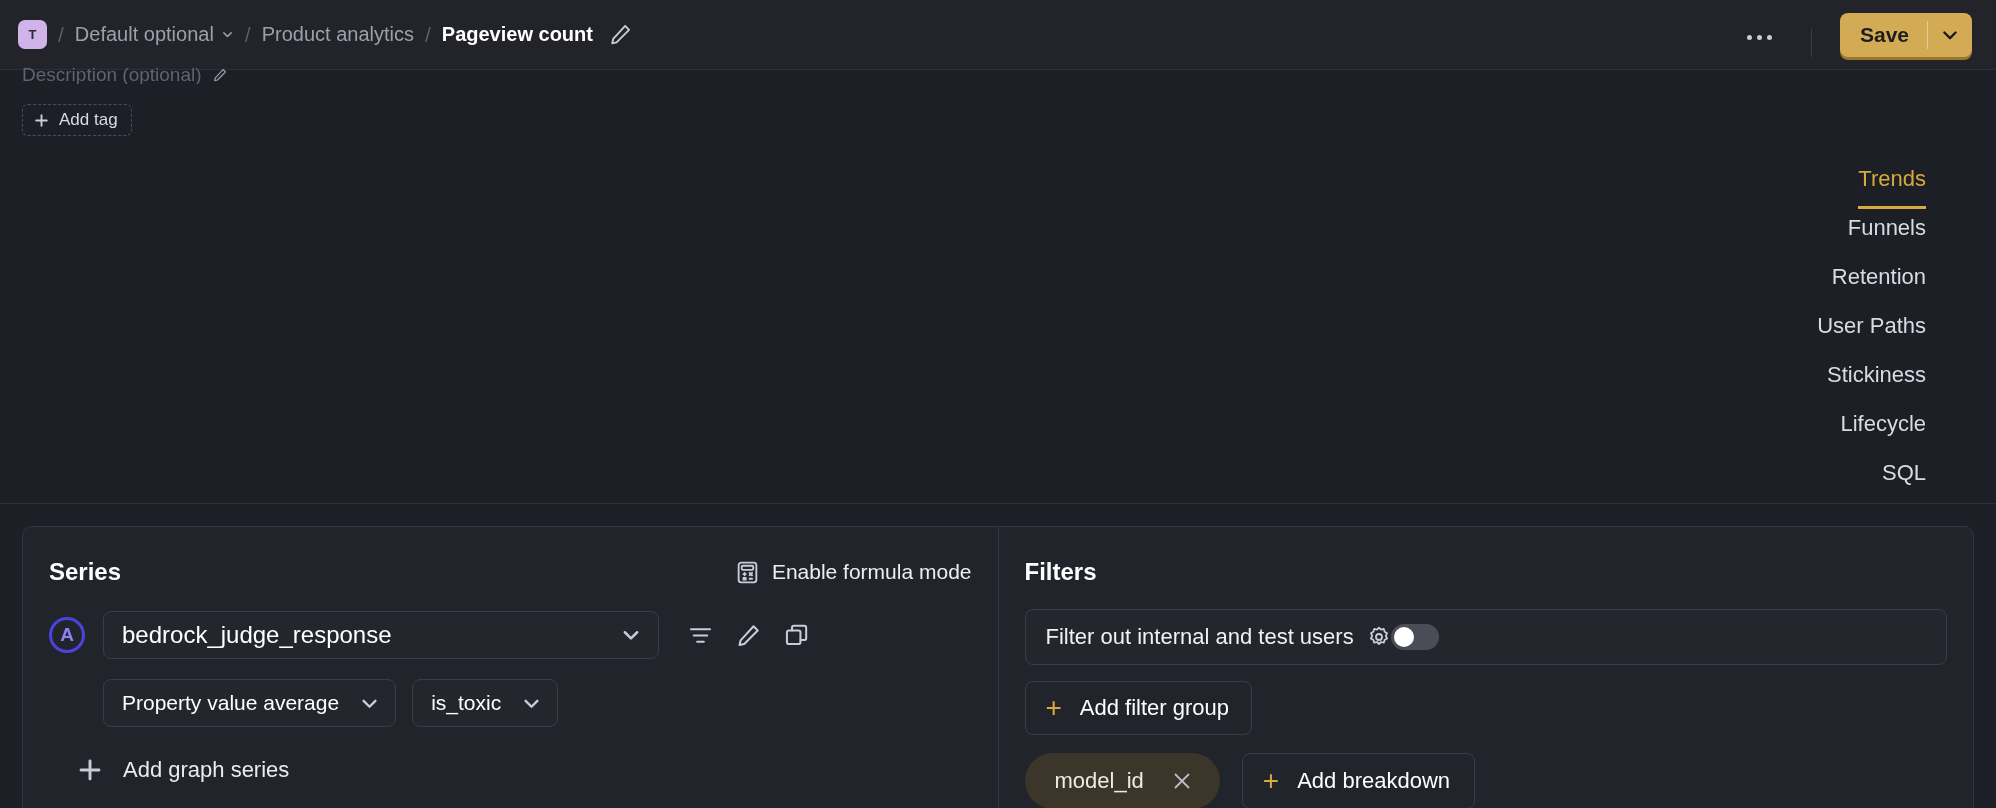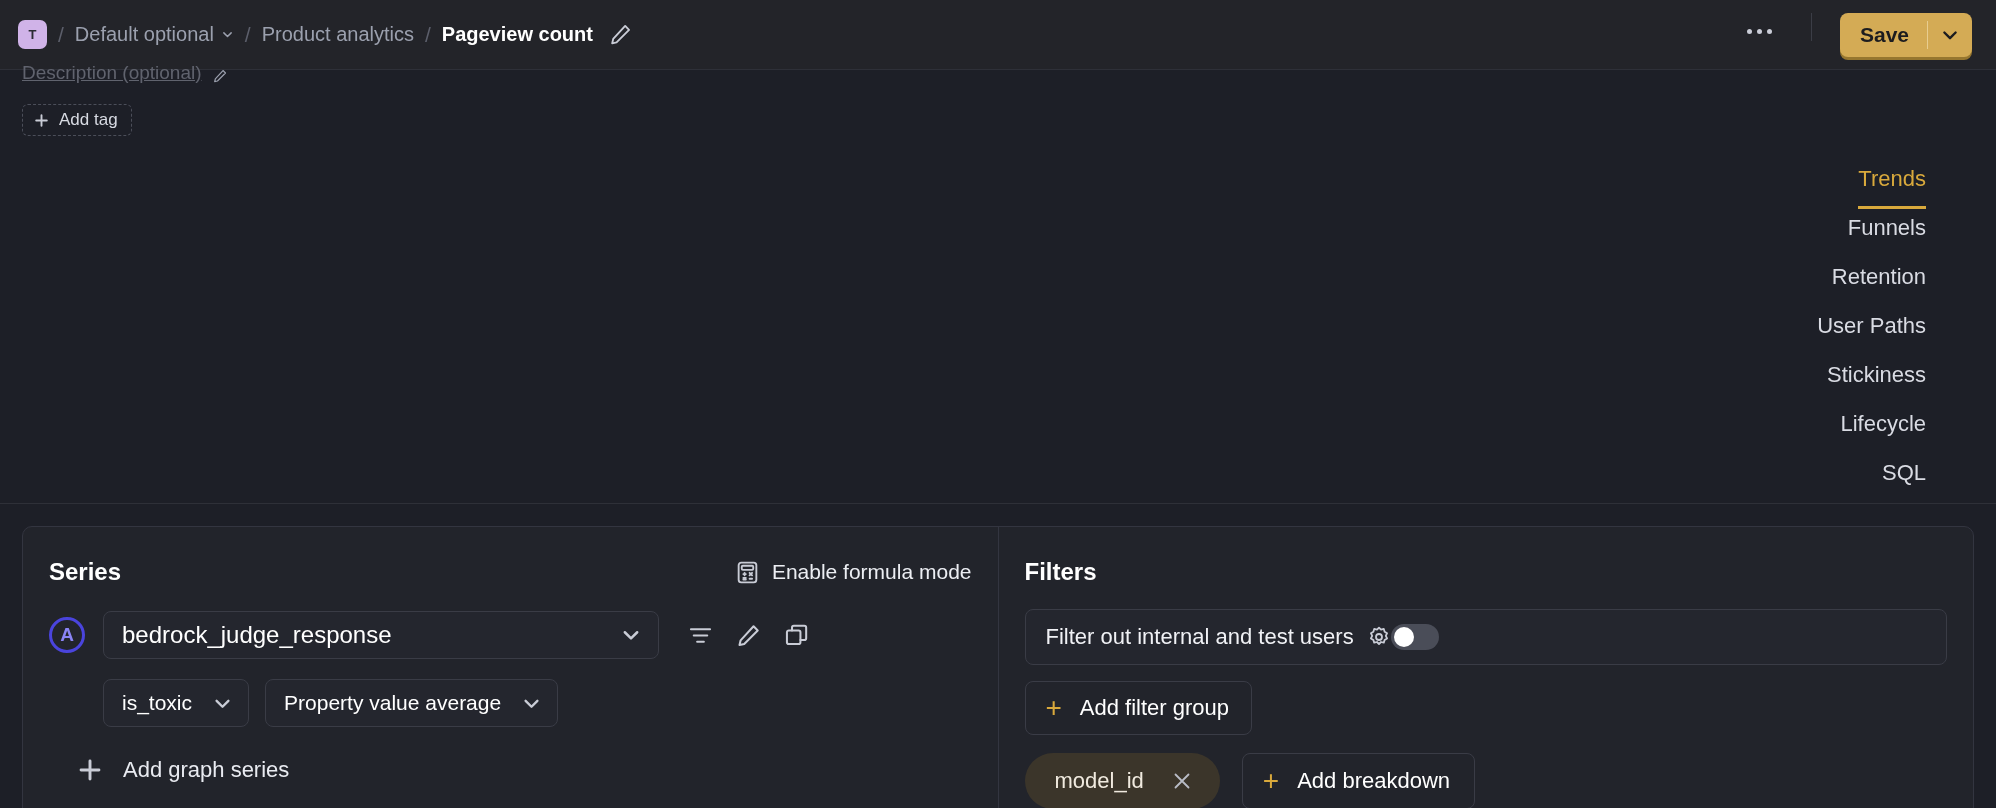--- a/index.html
+++ b/index.html
@@ -33,21 +33,21 @@
   .crumb-sep { color: #5c5f6b; font-size: 21px; margin: 0 11px; font-weight: 300; }
   .crumb {
     color: #9ba0ae; font-size: 20px; font-weight: 400;
     display: inline-flex; align-items: center; gap: 7px;
     white-space: nowrap;
   }
   .crumb.current { color: #ffffff; font-weight: 700; }
   .chev-sm { width: 13px; height: 13px; display:inline-block; }
   .pencil-crumb { margin-left: 15px; display:inline-flex; align-items:center; }
 
-  .topbar-right { display: flex; align-items: flex-start; gap: 12px; flex: 0 0 auto; }
+  .topbar-right { display: flex; align-items: flex-end; gap: 12px; flex: 0 0 auto; }
   .dots-btn {
     width: 46px; height: 38px; display: flex; align-items: center;
     justify-content: center; gap: 5px; border-radius: 6px;
   }
   .dot { width: 5px; height: 5px; border-radius: 50%; background: #c9ccd6; }
   .vdiv { width: 1px; height: 28px; background: #3b3d46; margin: 0 16px; }
   .save-group {
     display: flex; align-items: stretch;
     background: #d4ab55;
     border-radius: 8px;
@@ -63,21 +63,21 @@
   .save-chev { display: flex; align-items: center; justify-content: center; width: 44px; }
 
   
   .subhead { padding: 0 22px; position: relative; }
   .desc-row {
     height: 26px; display: flex; align-items: center; gap: 10px;
     color: #60636e; font-size: 19px;
     overflow: hidden;
     margin-top: -8px;
   }
-  .desc-clip { position: relative; height: 18px; overflow: hidden; display:flex; align-items:flex-end; gap:10px;text-decoration:underline;}
+  .desc-clip { position: relative; height: 18px; overflow: hidden; display:flex; align-items:center; gap:10px;}
   .add-tag {
     margin-top: 16px;
     display: inline-flex; align-items: center; gap: 9px;
     border: 1px dashed #4b4e59; border-radius: 6px;
     padding: 5px 13px 5px 10px;
     color: #d7dae2; font-size: 17px;
     width: fit-content;
   }
 
   
@@ -340,29 +340,29 @@
           <svg width="27" height="27" viewBox="0 0 24 24">
             <rect x="3.5" y="7.5" width="12" height="12" rx="1.6" class="ico"></rect>
             <path class="ico" d="M8 7.5 V5 a1.6 1.6 0 0 1 1.6 -1.6 H19 a1.6 1.6 0 0 1 1.6 1.6 V14.4 a1.6 1.6 0 0 1 -1.6 1.6 H15.5"></path>
           </svg>
         </div>
       </div>
     </div>
 
     <div class="prop-row">
       <div class="pill-select">
-        <span>is_toxic</span>
+        <span>Property value average</span>
         <span>
           <svg width="21" height="21" viewBox="0 0 16 16">
               <path class="ico" d="M3.5 6 L8 10.5 L12.5 6"></path>
             </svg>
         </span>
       </div>
       <div class="pill-select">
-        <span>Property value average</span>
+        <span>is_toxic</span>
         <span>
           <svg width="21" height="21" viewBox="0 0 16 16">
               <path class="ico" d="M3.5 6 L8 10.5 L12.5 6"></path>
             </svg>
         </span>
       </div>
     </div>
 
     <div class="add-series">
       <svg width="26" height="26" viewBox="0 0 16 16">

